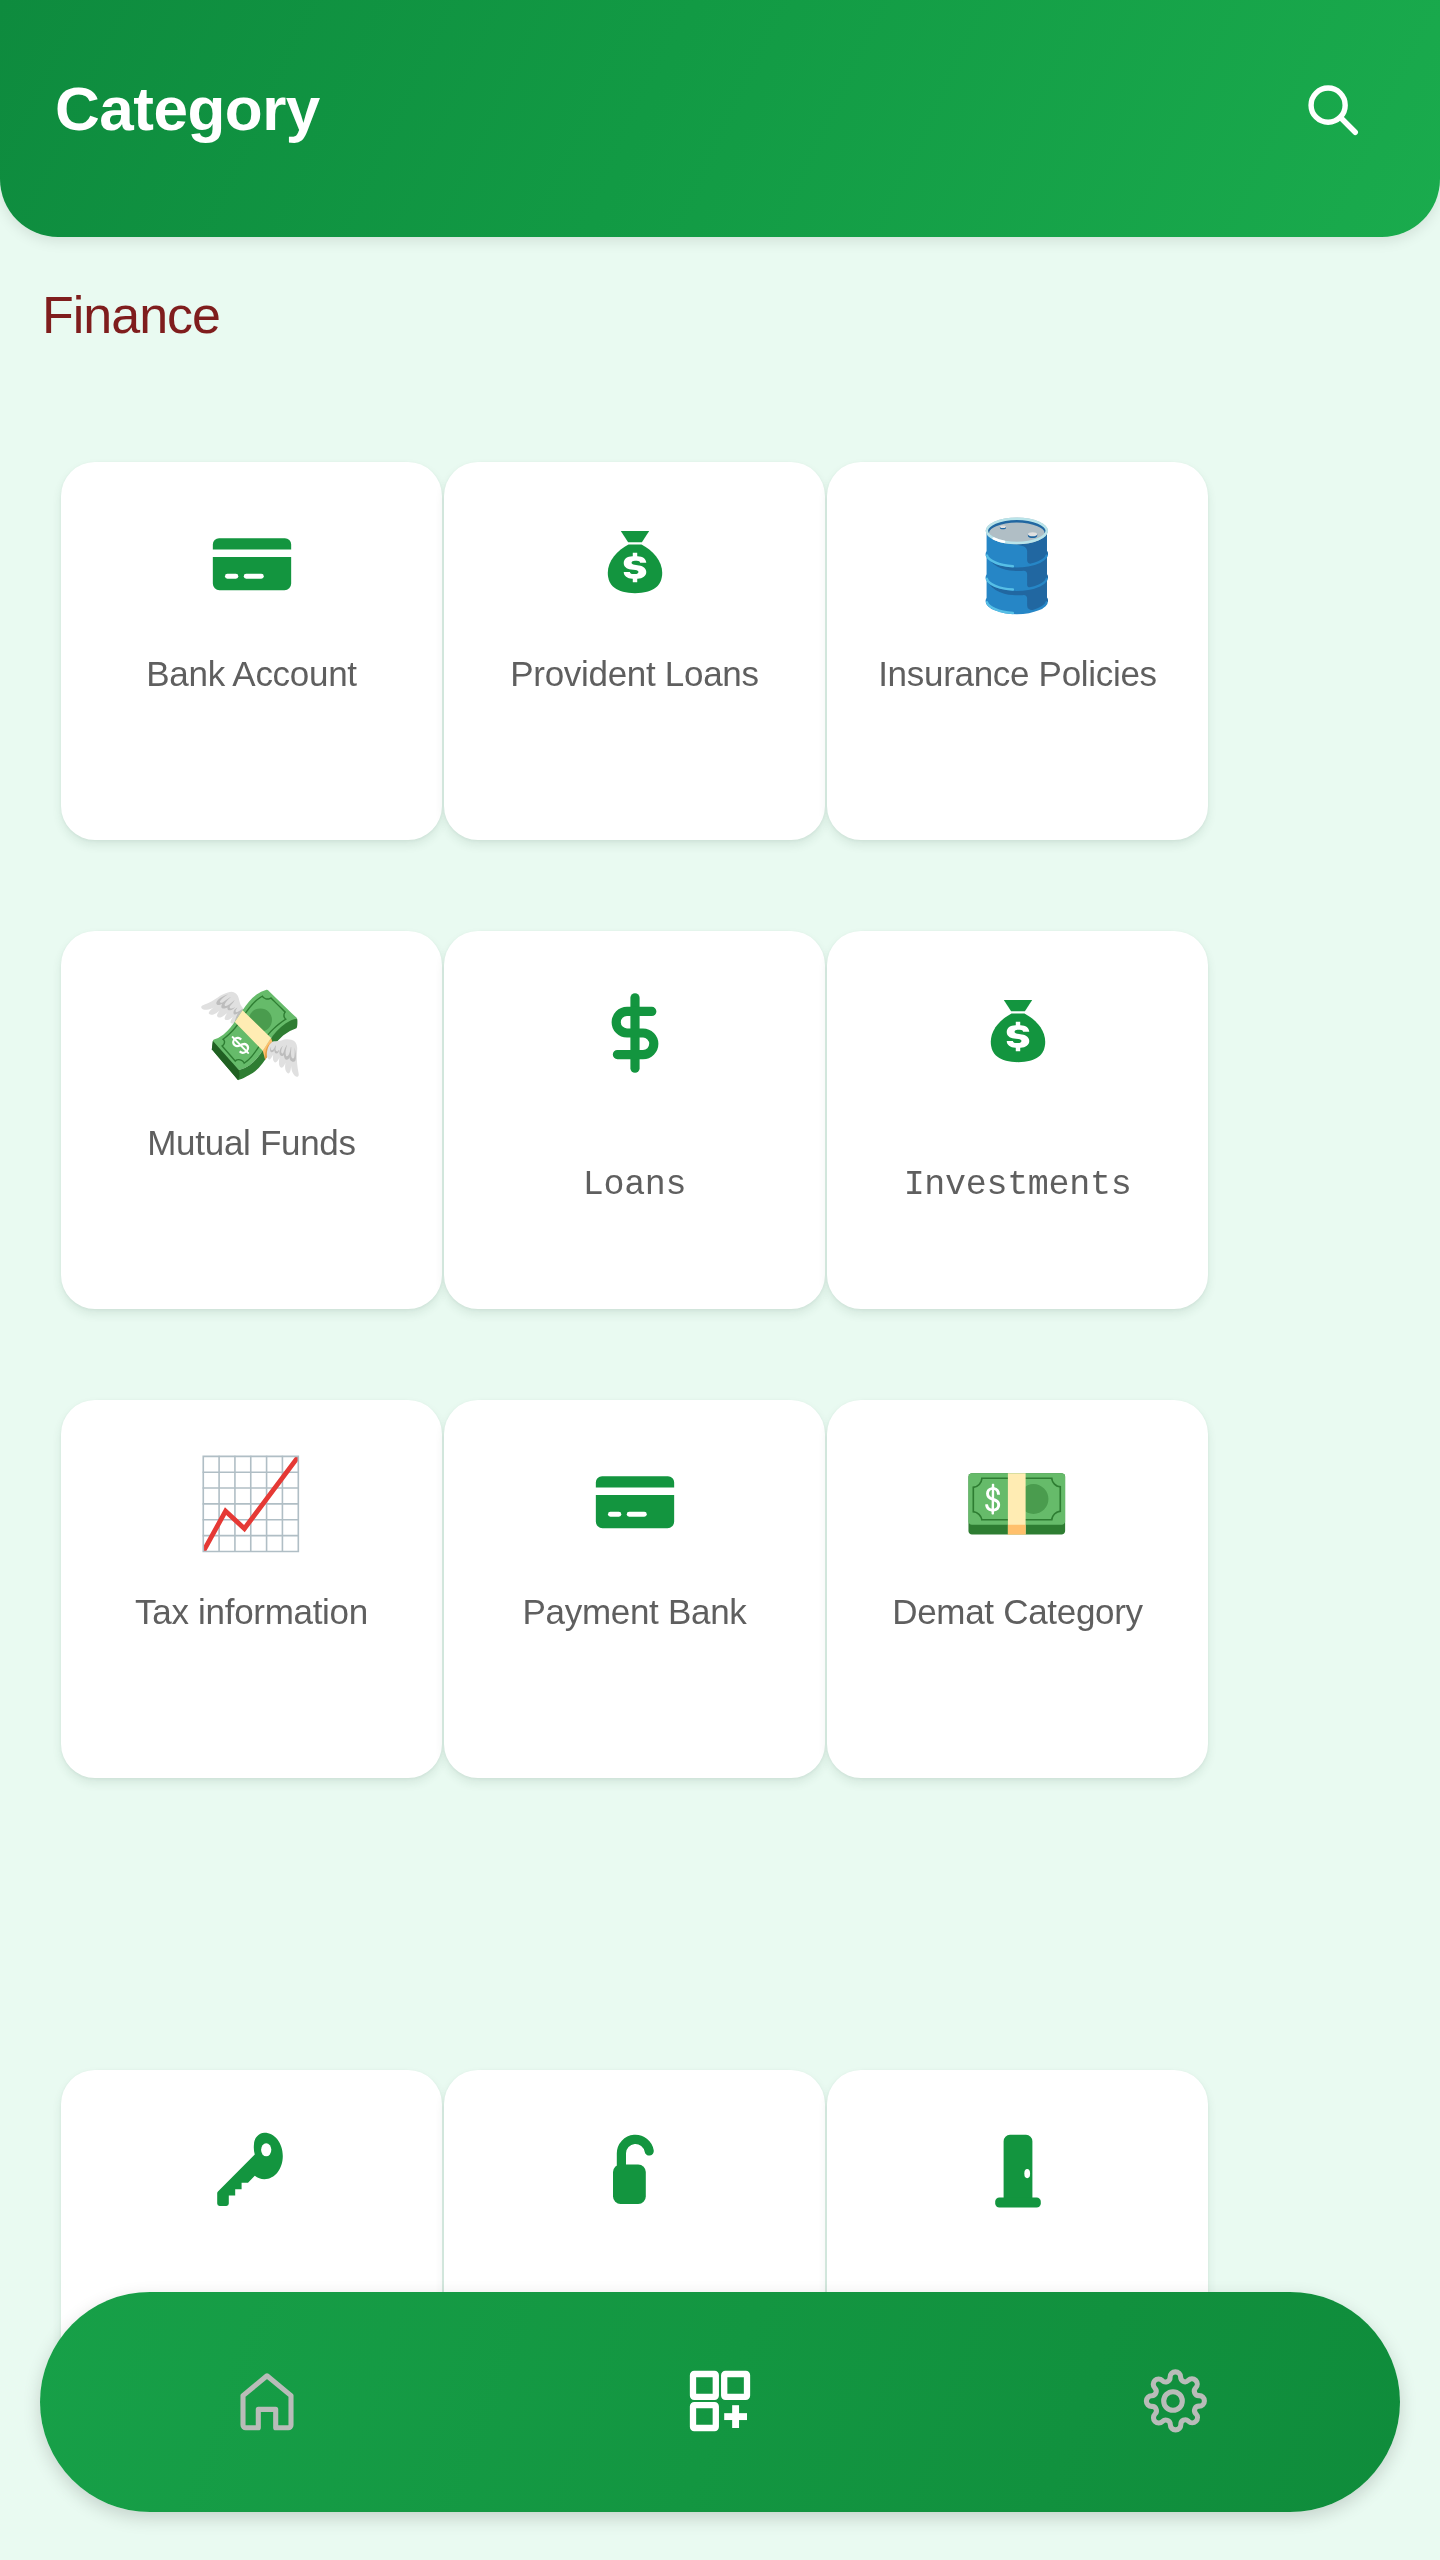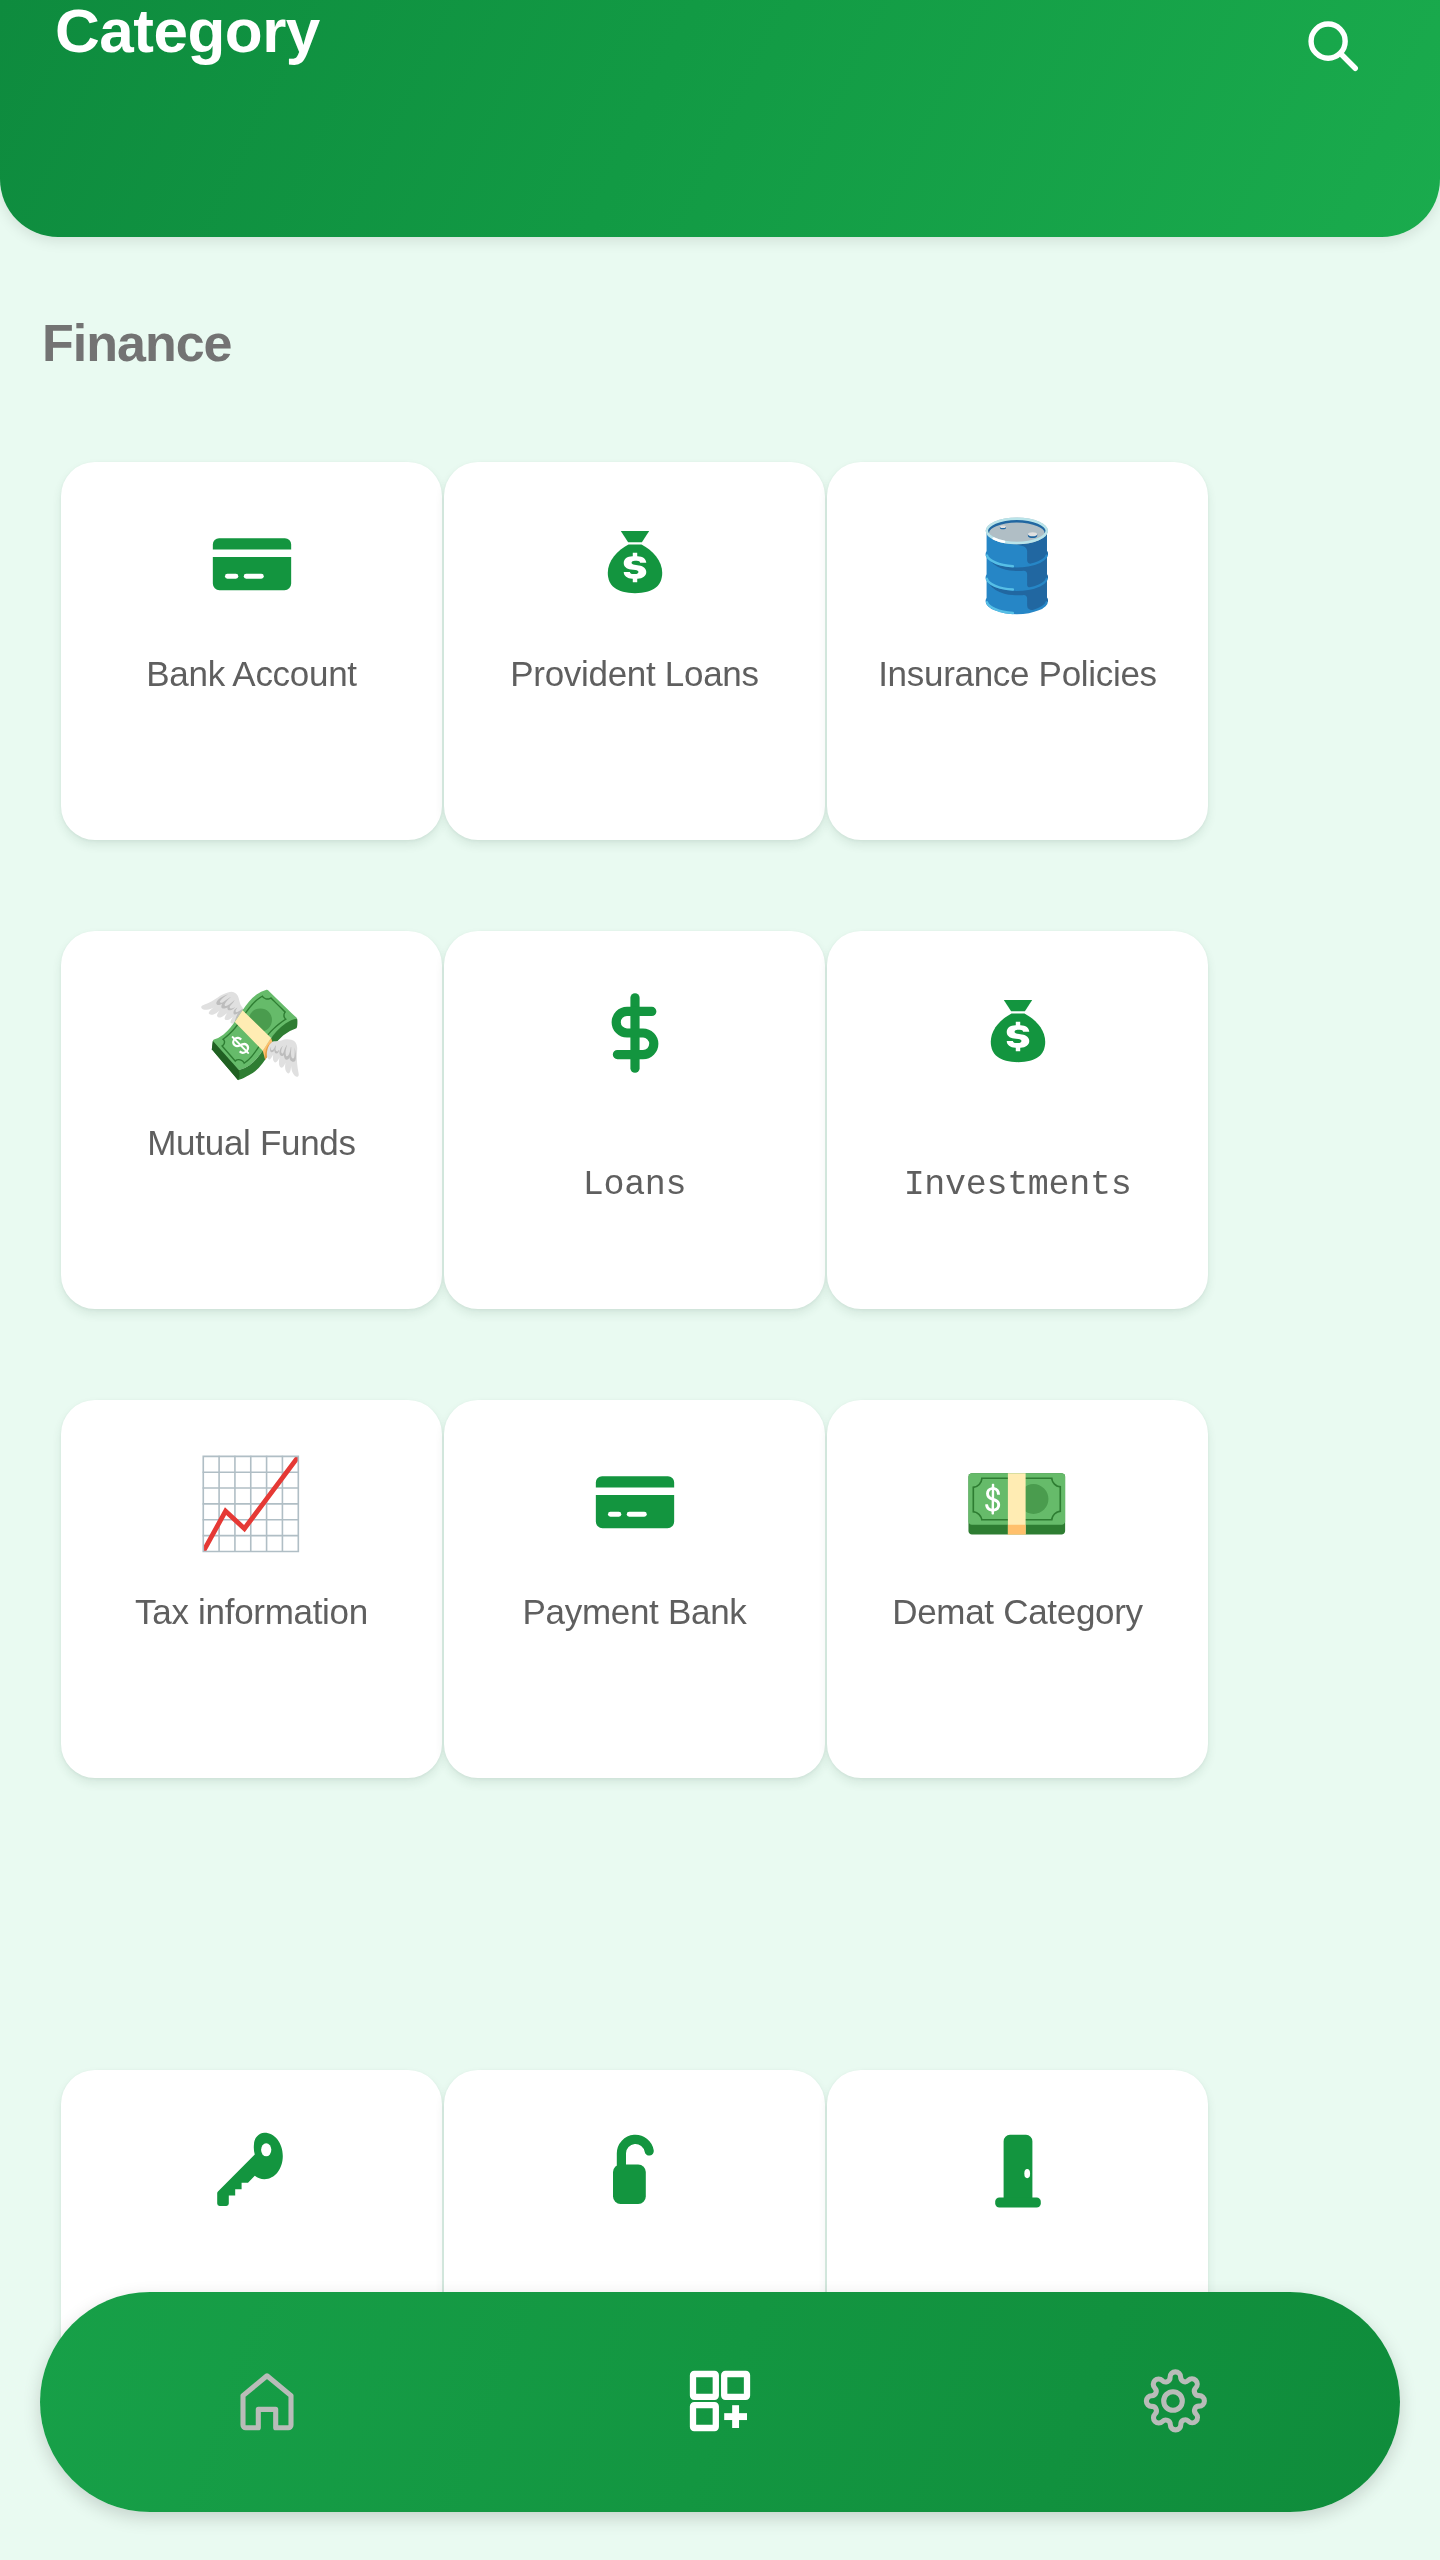--- a/index.html
+++ b/index.html
@@ -23,21 +23,21 @@
   
   .appbar {
     position: absolute;
     top: 0; left: 0;
     width: 1440px;
     height: 237px;
     background: linear-gradient(115deg, #0e8b3e 0%, #129a44 45%, #1aab4d 100%);
     border-bottom-left-radius: 58px;
     border-bottom-right-radius: 58px;
     display: flex;
-    align-items: flex-start;
+    align-items: center;
     justify-content: space-between;
     padding: 0 62px 9px 55px;
     box-shadow: 0 4px 14px rgba(0,0,0,0.10);
     z-index: 5;
   }
   .appbar-title {
     color: #ffffff;
     font-size: 62px;
     font-weight: bold;
     letter-spacing: -0.5px;
@@ -47,25 +47,24 @@
   .search-btn {
     width: 92px; height: 92px;
     display: flex; align-items: center; justify-content: center;
     margin-bottom: 8px;
     background: transparent; border: none; cursor: pointer;
   }
 
   
   .section-title {
     font-size: 52px;
-    font-weight: bold;
-    color: #737373;
+    font-weight: normal;
+    color: #7f1d1d;
     letter-spacing: -1px;
     padding-left: 42px;
-    margin-top: 28px;
   }
   #finance-title { position: absolute; top: 285px; left: 0; }
   #personal-title { position: absolute; top: 1878px; left: 0; }
 
   
   .grid {
     position: absolute;
     left: 0;
     width: 1440px;
     display: flex;

